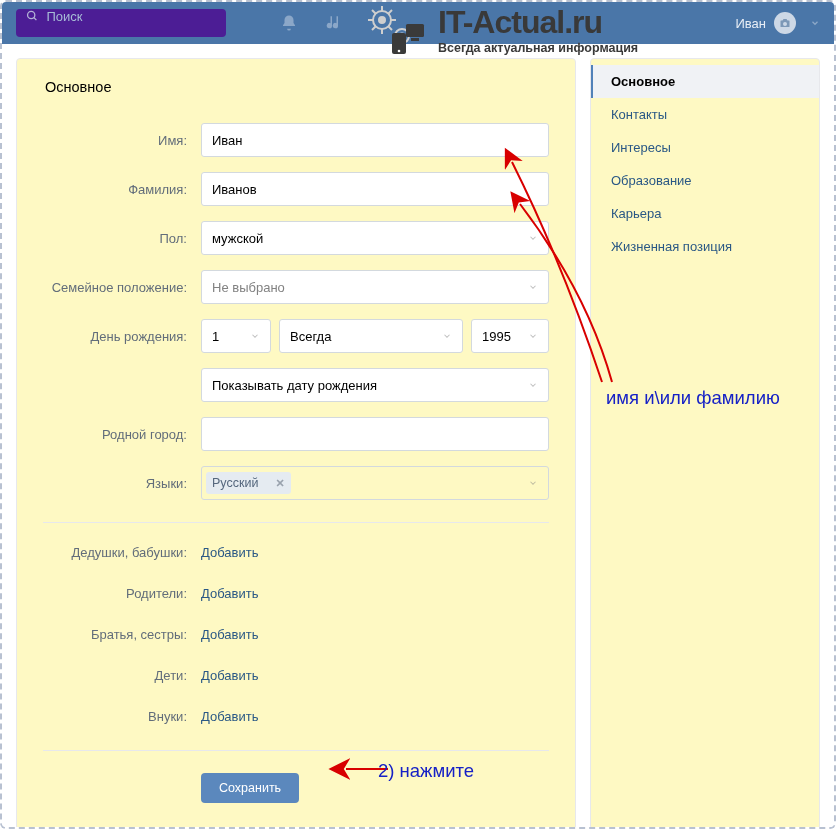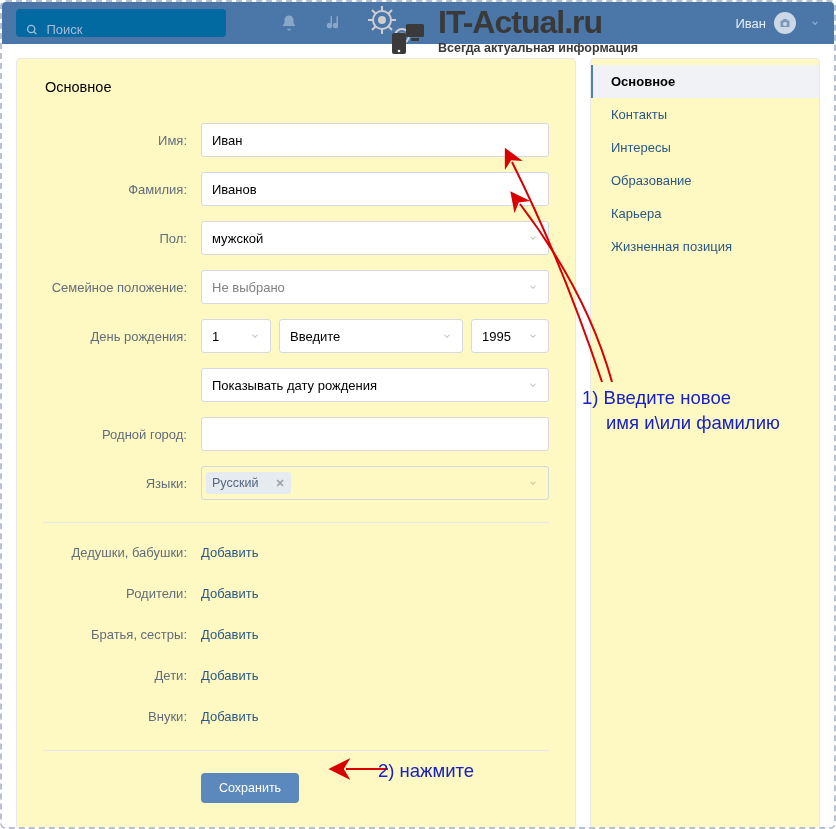--- a/index.html
+++ b/index.html
@@ -1,21 +1,21 @@
 <!DOCTYPE html>
 <html><head>
 <meta charset="utf-8">
 <style>
   * { box-sizing: border-box; margin: 0; padding: 0; }
   body { font-family: -apple-system, BlinkMacSystemFont, "Segoe UI", Arial, sans-serif; font-size: 13px; color: #000; background: #fff; width: 836px; }
   
   .outer { border: 2px dashed #b8c1d1; border-radius: 6px; width: 836px; height: 829px; position: relative; overflow: hidden; }
   
   .topbar { height: 42px; background: #4a76a8; display: flex; align-items: center; padding: 0 14px; color: #cdd8e6; }
-  .search-wrap { display: flex; align-items: flex-end; background: #0369a1; border-radius: 4px; height: 28px; padding: 0 10px; width: 210px; }
+  .search-wrap { display: flex; align-items: flex-start; background: #4c1d95; border-radius: 4px; height: 28px; padding: 0 10px; width: 210px; }
   .search-icon-svg { width: 14px; height: 14px; margin-right: 8px; opacity: .8; }
   .search-input { background: transparent; border: none; outline: none; color: #cdd8e6; font-size: 13px; width: 100%; }
   .search-input::placeholder { color: #a7bcd6; }
   .top-icons { display: flex; gap: 28px; margin-left: 54px; }
   .top-ico { width: 18px; height: 18px; opacity: .7; }
   .top-right { margin-left: auto; display: flex; align-items: center; gap: 8px; color: #e7edf5; font-size: 13px; }
   .avatar { width: 22px; height: 22px; border-radius: 50%; background: #cdd8e6; display: flex; align-items: center; justify-content: center; }
   
   .watermark { position: absolute; left: 360px; top: 0; z-index: 30; display: flex; align-items: center; }
   .wm-gear { position: relative; width: 72px; height: 54px; }
@@ -177,21 +177,21 @@
         <div class="row-lbl">День рождения:</div>
         <div class="row-ctl">
           <div class="select-row">
             <div class="select">
               <span>1</span>
               <svg class="chev" viewBox="0 0 24 24" fill="none" stroke="#828282" stroke-width="2.5">
                   <polyline points="6 9 12 15 18 9"></polyline>
                 </svg>
             </div>
             <div class="select">
-              <span>Введите</span>
+              <span>Всегда</span>
               <svg class="chev" viewBox="0 0 24 24" fill="none" stroke="#828282" stroke-width="2.5">
                   <polyline points="6 9 12 15 18 9"></polyline>
                 </svg>
             </div>
             <div class="select">
               <span>1995</span>
               <svg class="chev" viewBox="0 0 24 24" fill="none" stroke="#828282" stroke-width="2.5">
                   <polyline points="6 9 12 15 18 9"></polyline>
                 </svg>
             </div>
@@ -269,21 +269,20 @@
         <div class="side-item">Контакты</div>
         <div class="side-item">Интересы</div>
         <div class="side-item">Образование</div>
         <div class="side-item">Карьера</div>
         <div class="side-item">Жизненная позиция</div>
       </div>
     </div>
   </div>
 
   <div class="anno anno1">
-    <div>1) Введите новое</div>
     <div style="padding-left:24px">имя и\или фамилию</div>
   </div>
   <div class="anno anno2">2) нажмите</div>
 
   <svg class="arrow-layer">
     <defs>
       <marker id="ah" markerWidth="12" markerHeight="12" refX="2" refY="5" orient="auto">
         <path d="M0,0 L10,5 L0,10 L3,5 Z" fill="#d80000"></path>
       </marker>
     </defs>

